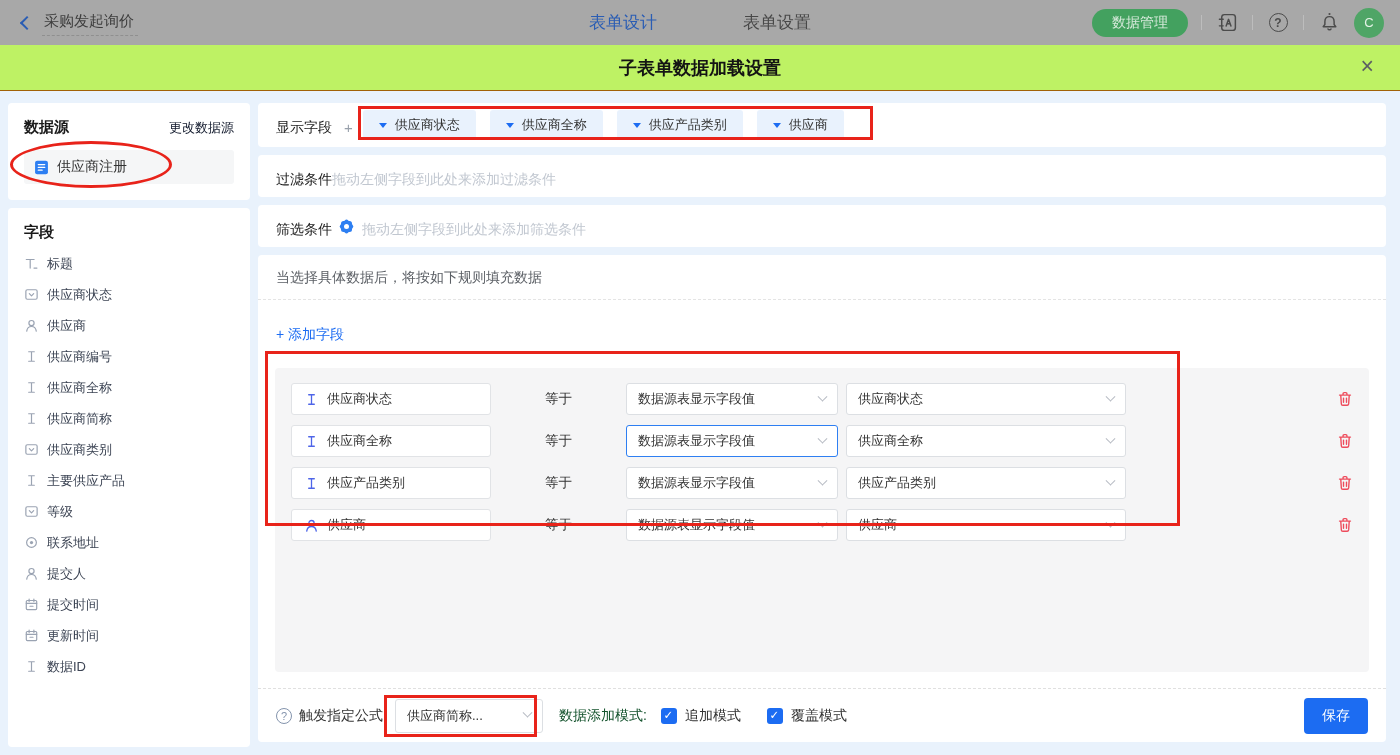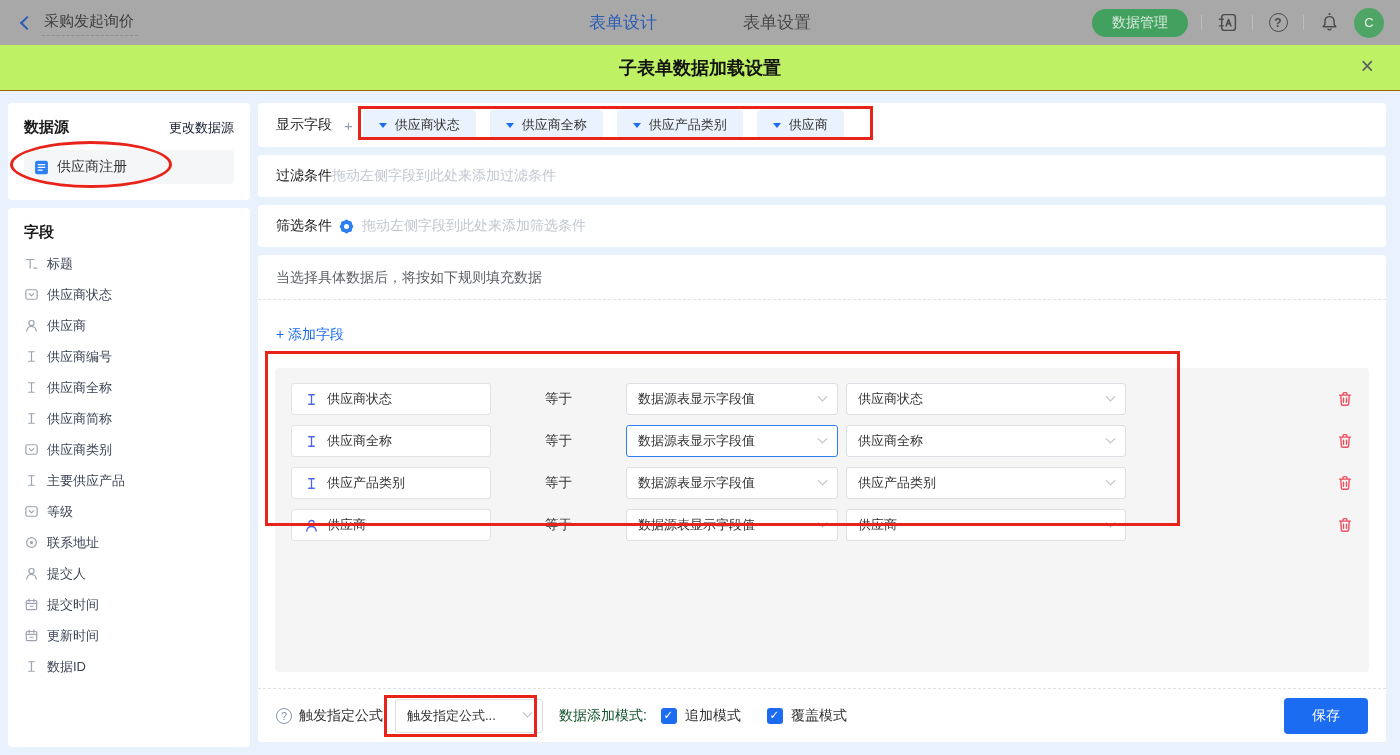--- a/index.html
+++ b/index.html
@@ -68,21 +68,21 @@
     margin-top:13px; height:34px; background:#f5f6f7; border-radius:3px;
     display:flex; align-items:center; gap:8px; padding:0 10px; font-size:14px; color:#333;
     cursor:pointer;
   }
   .fields-panel { flex:1; padding:15px 16px; overflow:hidden; }
   .f-title { font-size:15px; font-weight:bold; color:#1a1a1a; margin-bottom:6px; }
   .f-item { display:flex; align-items:center; gap:9px; height:31px; font-size:13px; color:#3c4454; cursor:grab; }
   .fi-ic { display:flex; align-items:center; width:14px; justify-content:center; }
 
   .main { flex:1; margin-left:8px; display:flex; flex-direction:column; gap:8px; }
-  .bar { height:44px; display:flex; align-items:center; padding:8px 18px; }
+  .bar { height:44px; display:flex; padding:16px 18px; }
   .bar.h42 { height:42px; }
   .bar-label { font-size:14px; color:#1a1a1a; font-weight:500; white-space:nowrap; }
   .plus-sym { color:#98a0ab; font-size:15px; margin:0 10px 0 12px; }
   .tags { display:flex; gap:14px; align-items:center; }
   .tag {
     background:#e9f2fd; border-radius:3px; height:30px; padding:0 16px;
     display:flex; align-items:center; gap:8px; font-size:13px; color:#333; cursor:pointer;
   }
   .tri-down { width:0; height:0; border-left:4.5px solid transparent; border-right:4.5px solid transparent; border-top:5.5px solid #1c6cf2; }
   .placeholder { font-size:14px; color:#c1c7d0; }
@@ -121,21 +121,21 @@
     font-size:11px; display:flex; align-items:center; justify-content:center; flex:none;
   }
   .rf-label { font-size:14px; color:#333; margin:0 12px 0 7px; white-space:nowrap; }
   .formula-sel { width:148px; height:34px; margin-right:16px; }
   .mode-label { font-size:14px; color:#14532d; margin-right:14px; white-space:nowrap; }
   .cbx-group { display:flex; align-items:center; gap:8px; margin-right:26px; cursor:pointer; }
   .cbx { width:16px; height:16px; background:#1c6cf2; border-radius:3px; position:relative; flex:none; }
   .cbx::after { content:"\2713"; position:absolute; left:2.5px; top:0.5px; color:#fff; font-size:11.5px; font-weight:bold; }
   .cbx-label { font-size:14px; color:#333; }
   .save-btn {
-    margin-left:auto; width:84px; height:36px; background:#1c6cf2; color:#fff;
+    margin-left:auto; width:64px; height:36px; background:#1c6cf2; color:#fff;
     border:none; border-radius:4px; font-size:14px; cursor:pointer; font-family:inherit;
   }
 
   
   .anno { position:absolute; border:3px solid #e8231a; pointer-events:none; z-index:50; }
   .anno.ellipse { border-radius:50%; }
 </style>
 </head>
 <body>
 
@@ -474,21 +474,21 @@
                 </svg>
             </span>
           </div>
 
         </div>
 
         <div class="rules-footer">
           <span class="help-c">?</span>
           <span class="rf-label">触发指定公式</span>
           <div class="sel formula-sel">
-            <span>触发指定公式...</span>
+            <span>供应商简称...</span>
             <span class="chev"></span>
           </div>
           <span class="mode-label">数据添加模式:</span>
           <span class="cbx-group">
             <span class="cbx"></span>
             <span class="cbx-label">追加模式</span>
           </span>
           <span class="cbx-group">
             <span class="cbx"></span>
             <span class="cbx-label">覆盖模式</span>

